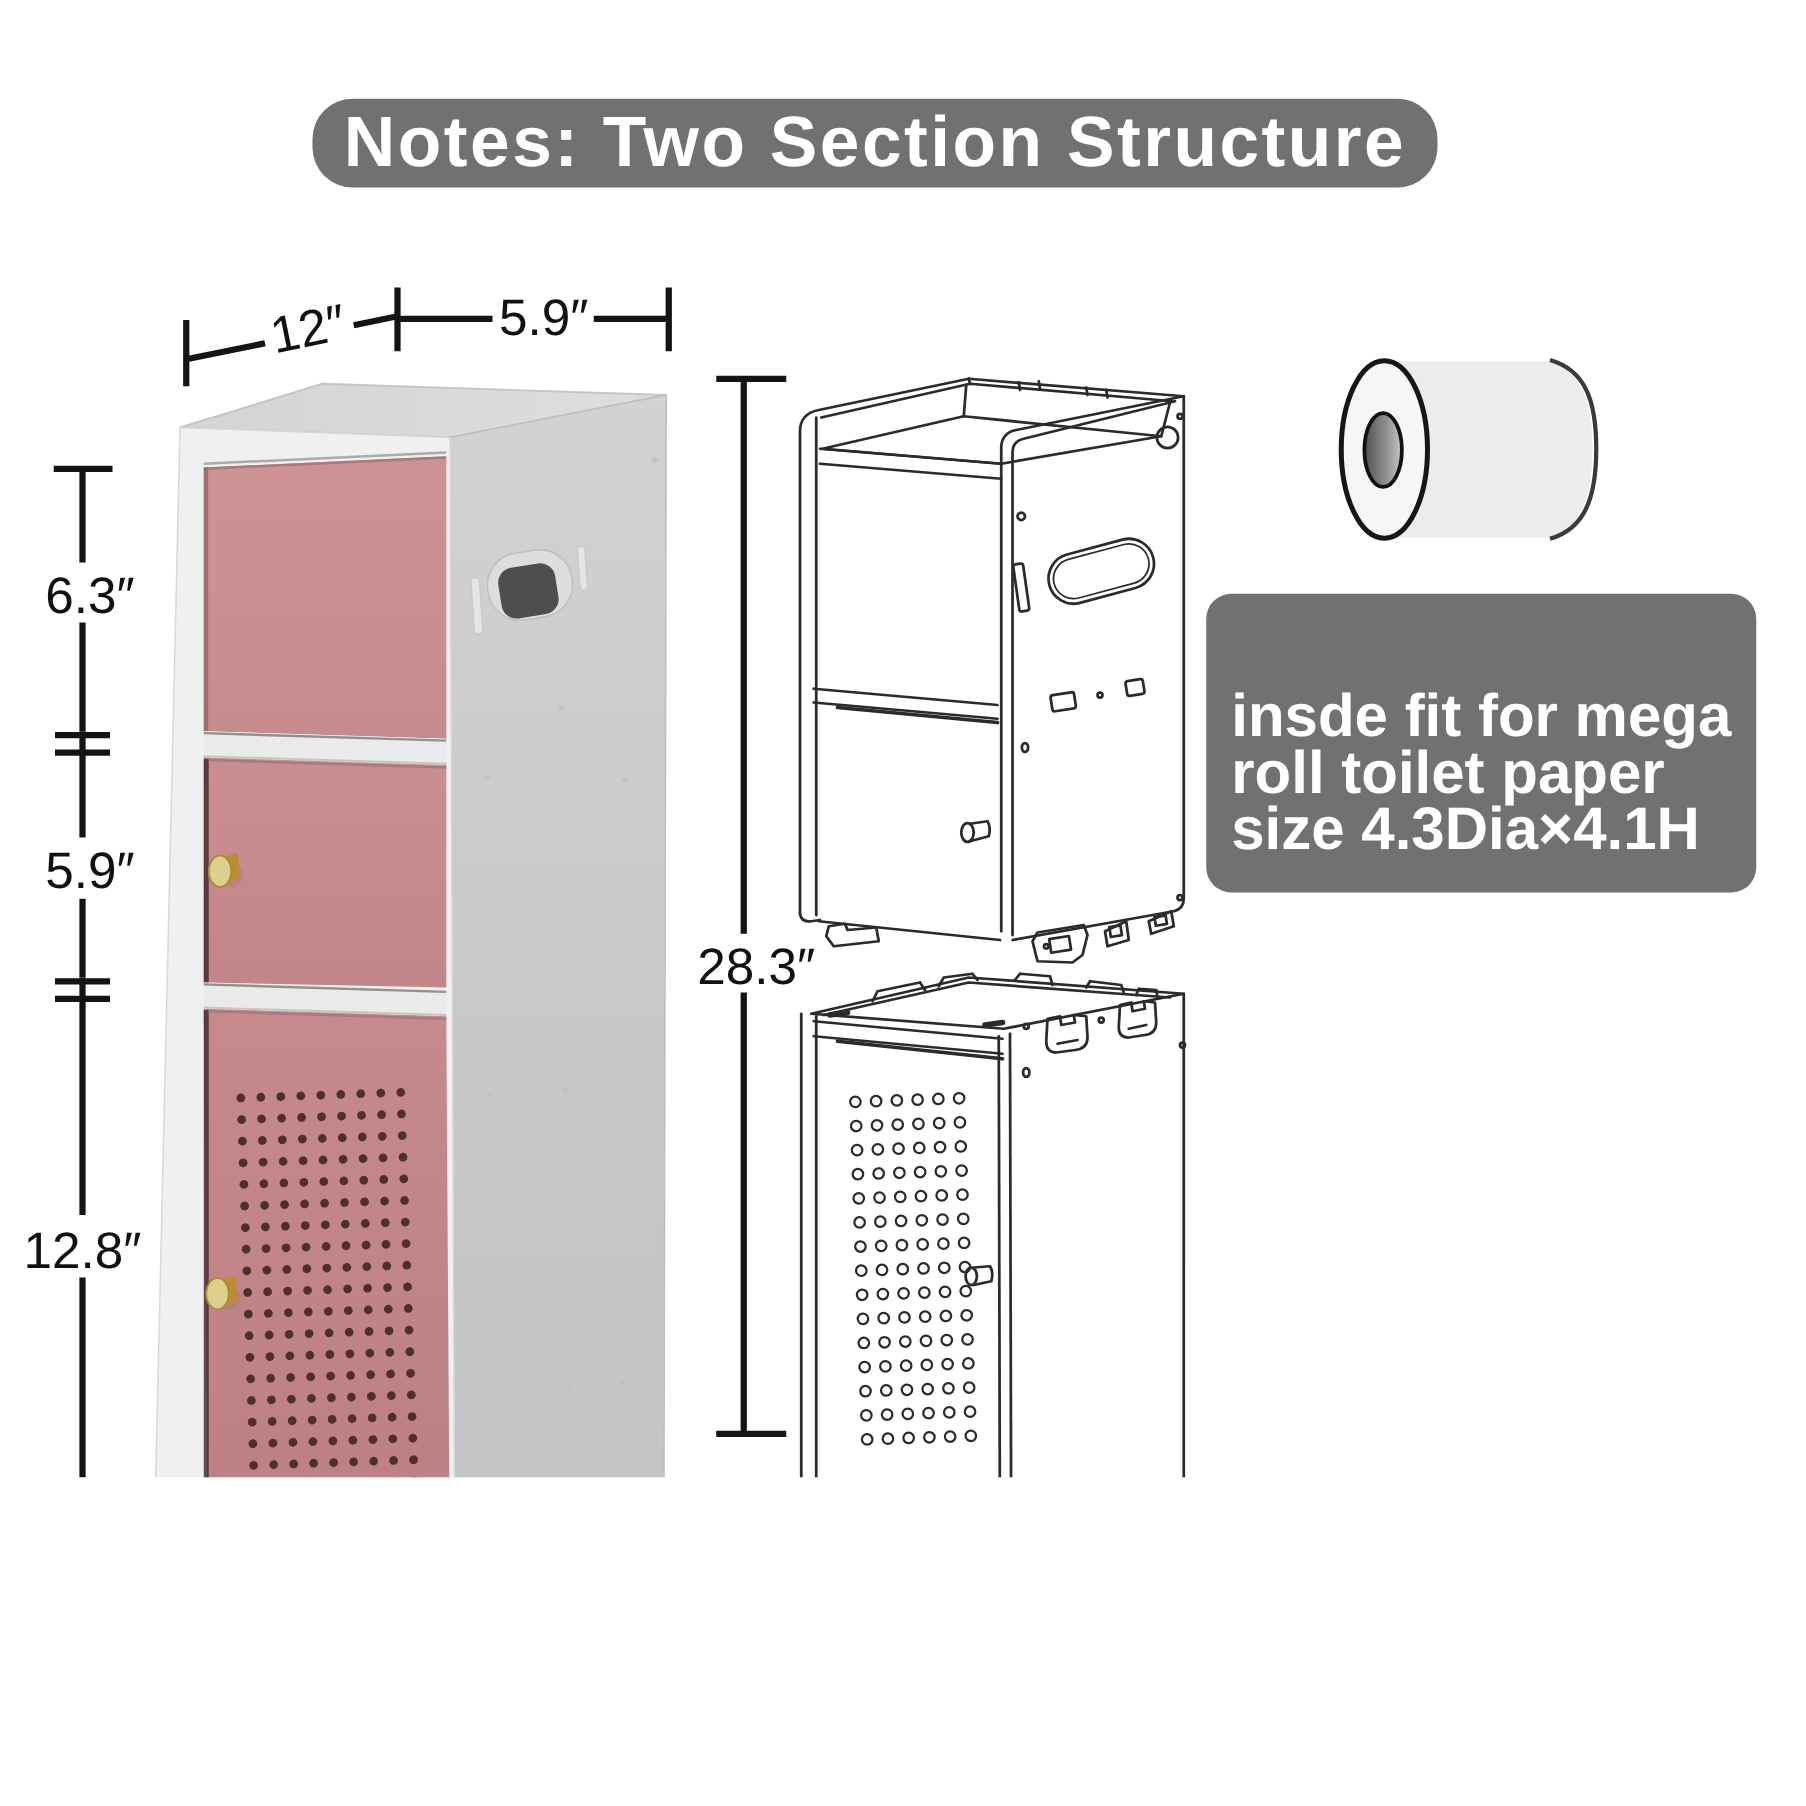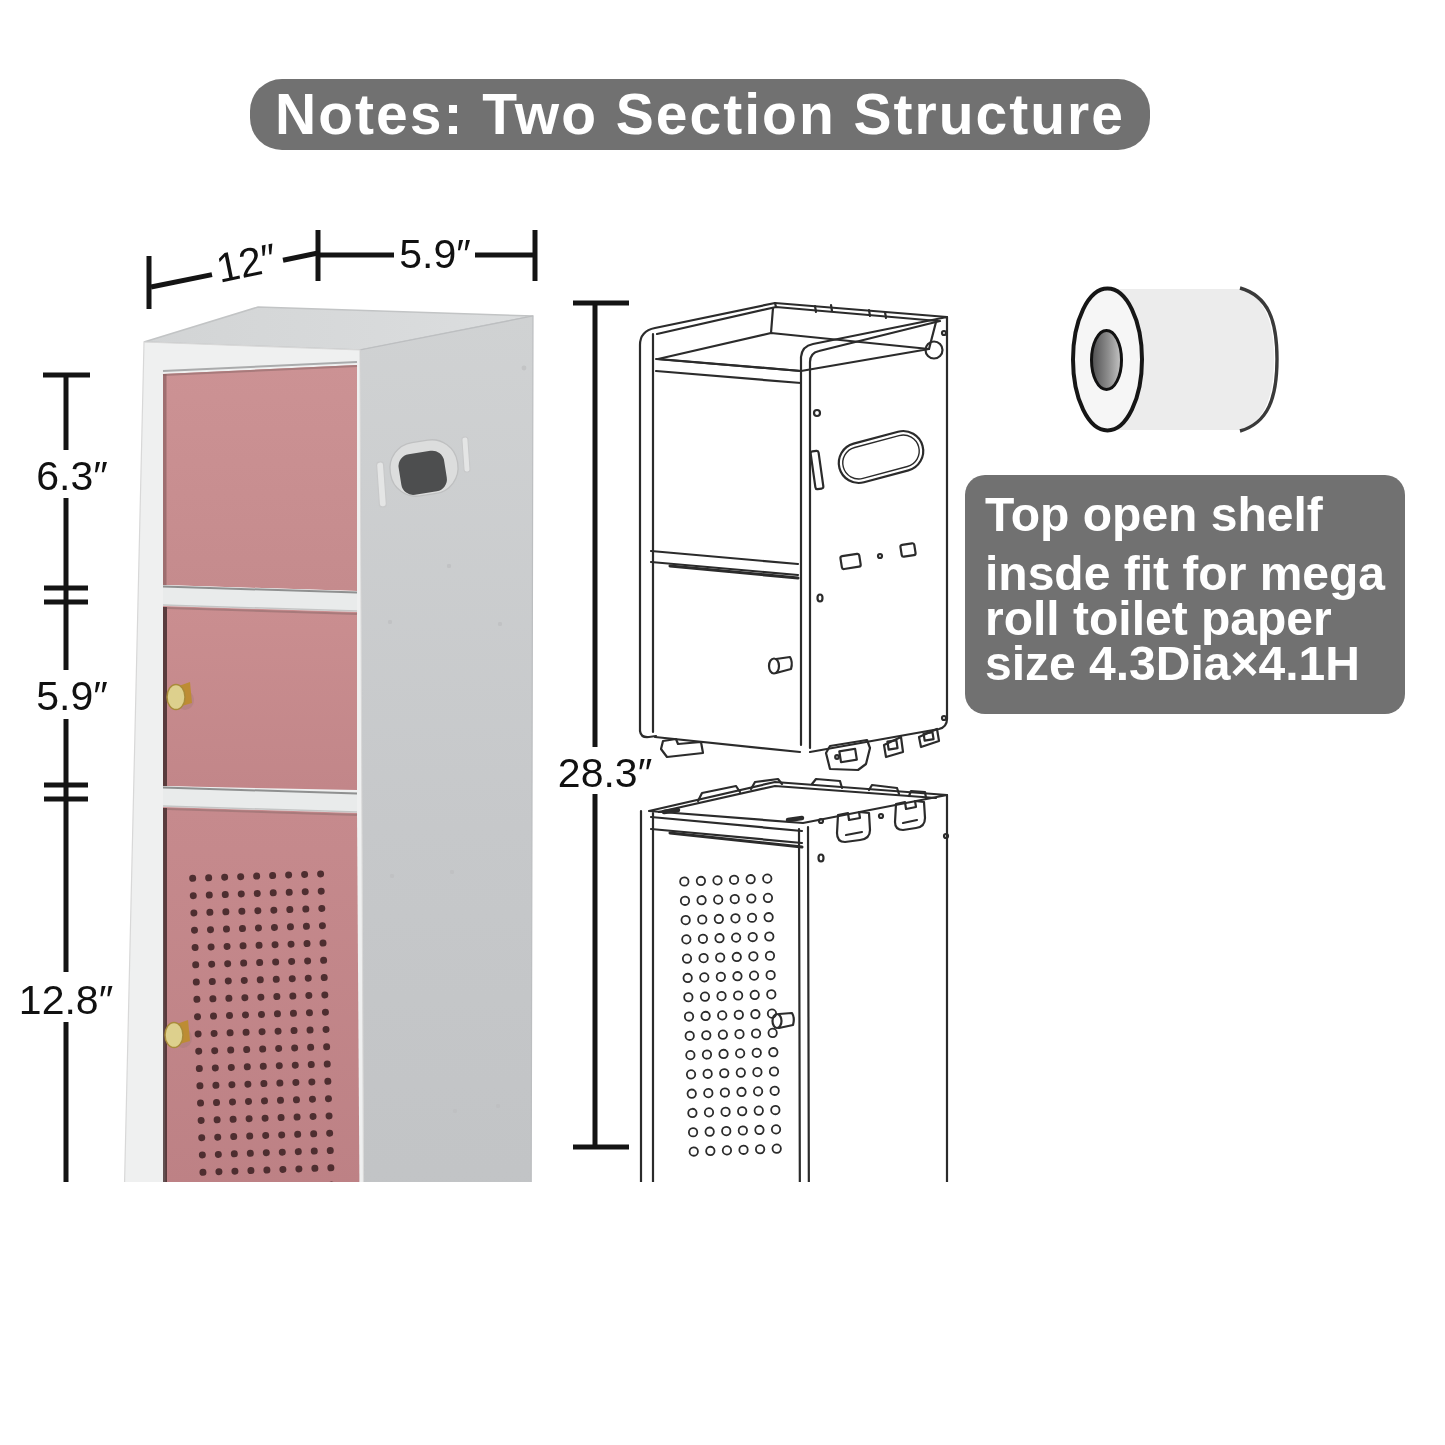--- a/index.html
+++ b/index.html
@@ -564,18 +564,17 @@
 
 <g>
   <path d="M1107,289 L1240,289 C1265,297 1274,322 1274,359 C1274,396 1265,422 1240,430 L1107,430 Z" fill="#ececec"></path>
   <path d="M1240,288 C1268,296 1277,320 1277,359 C1277,398 1268,423 1240,431" fill="none" stroke="#3a3a3a" stroke-width="3.4"></path>
   <ellipse cx="1107.5" cy="359.5" rx="34.5" ry="71" fill="#f6f6f6" stroke="#161616" stroke-width="4"></ellipse>
   <ellipse cx="1106.5" cy="360" rx="15" ry="29.5" fill="url(#holeg)" stroke="#111111" stroke-width="3"></ellipse>
 </g>
 </svg>
 
 <div class="tblock">
-  <div style="top:16px;">Top open shelf</div>
   <div style="top:75px;">insde fit for mega</div>
   <div style="top:120px;">roll toilet paper</div>
   <div style="top:164.5px;">size 4.3Dia×4.1H</div>
 </div>
 </div>
 
 </body></html>

